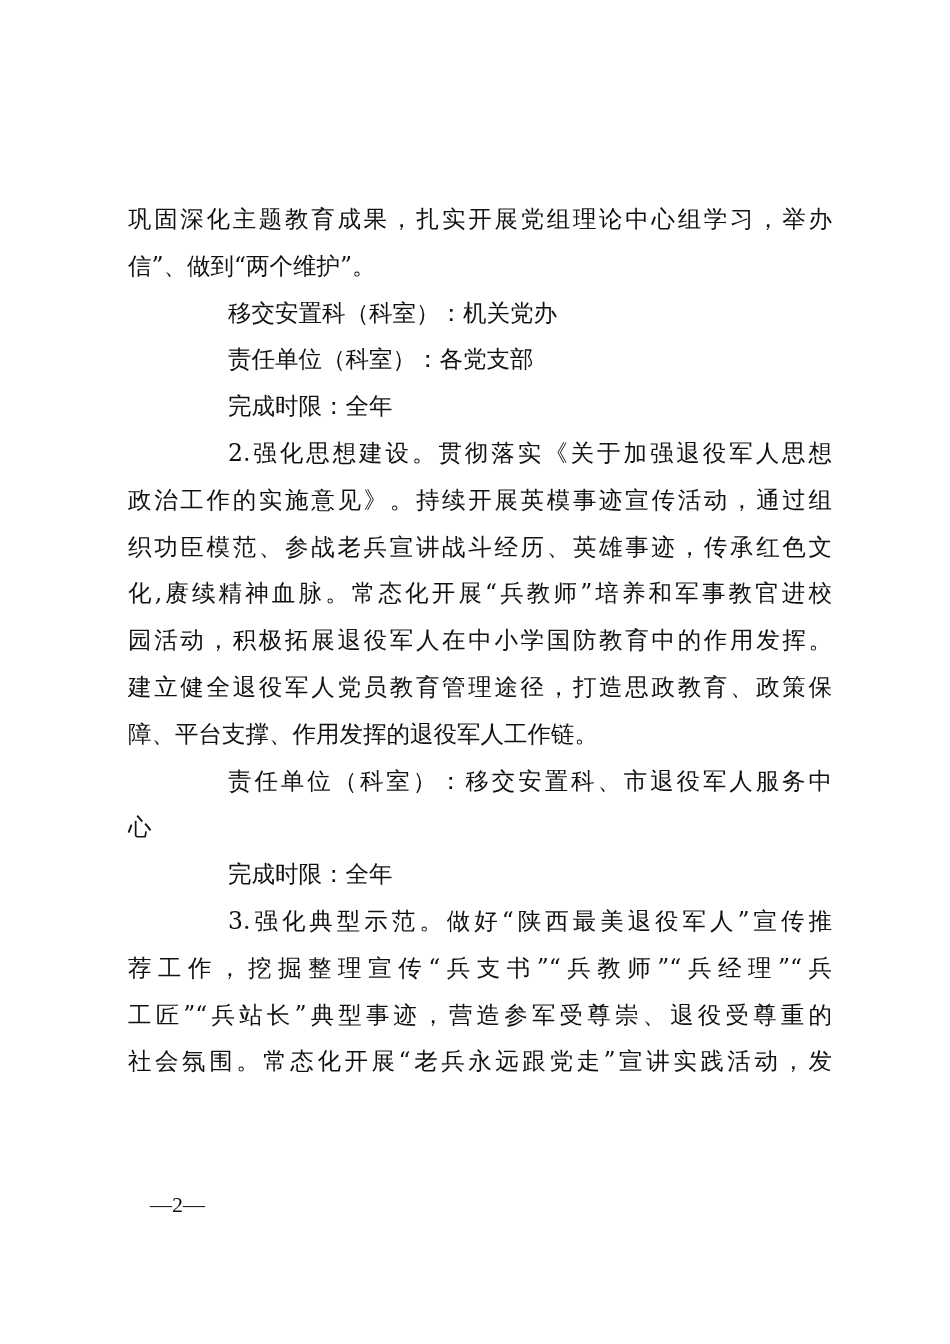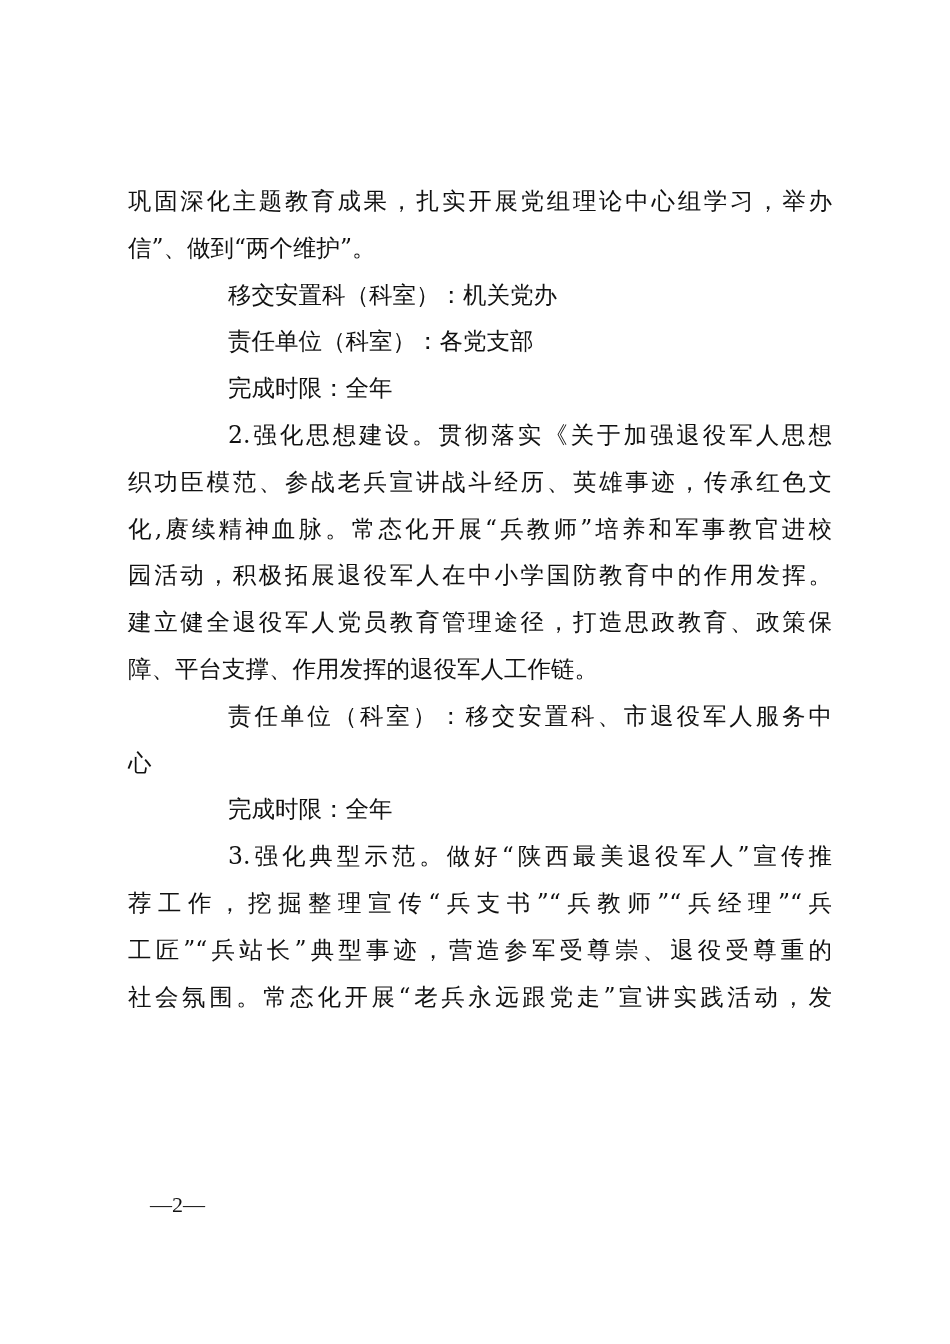--- a/index.html
+++ b/index.html
@@ -1,36 +1,37 @@
 <!DOCTYPE html>
 <html><head>
 <meta charset="utf-8">
 <style>
   html, body { margin: 0; padding: 0; background: #ffffff; }
   body { width: 950px; height: 1344px; position: relative; overflow: hidden;
          font-family: "DejaVu Serif", "Liberation Serif", serif; color: #111; }
-  .page { position: absolute; left: 128px; top: 178px; width: 704px; }
+  .page { position: absolute; left: 128px; top: 196px; width: 704px; }
   .line { height: 46.8px; line-height: 46.8px; font-size: 23.5px; white-space: nowrap;
           text-align: justify; text-align-last: justify; letter-spacing: 0; }
   .line.last { text-align-last: left; }
   .indent { padding-left: 100px; }
   .footer { position: absolute; left: 150px; top: 1192px; font-size: 22px;
             font-family: "Liberation Serif", serif; }
 </style>
 </head>
 <body>
 
 <div class="page">
   <div class="line">巩固深化主题教育成果，扎实开展党组理论中心组学习，举办</div>
   <div class="line last">信”、做到“两个维护”。</div>
   <div class="line last indent">移交安置科（科室）：机关党办</div>
   <div class="line last indent">责任单位（科室）：各党支部</div>
   <div class="line last indent">完成时限：全年</div>
 
   <div class="line indent">2.强化思想建设。贯彻落实《关于加强退役军人思想</div>
+  <div class="line">政治工作的实施意见》。持续开展英模事迹宣传活动，通过组</div>
   <div class="line">织功臣模范、参战老兵宣讲战斗经历、英雄事迹，传承红色文</div>
   <div class="line">化,赓续精神血脉。常态化开展“兵教师”培养和军事教官进校</div>
   <div class="line">园活动，积极拓展退役军人在中小学国防教育中的作用发挥。</div>
   <div class="line">建立健全退役军人党员教育管理途径，打造思政教育、政策保</div>
   <div class="line last">障、平台支撑、作用发挥的退役军人工作链。</div>
   <div class="line indent">责任单位（科室）：移交安置科、市退役军人服务中</div>
   <div class="line last">心</div>
   <div class="line last indent">完成时限：全年</div>
 
   <div class="line indent">3.强化典型示范。做好“陕西最美退役军人”宣传推</div>

